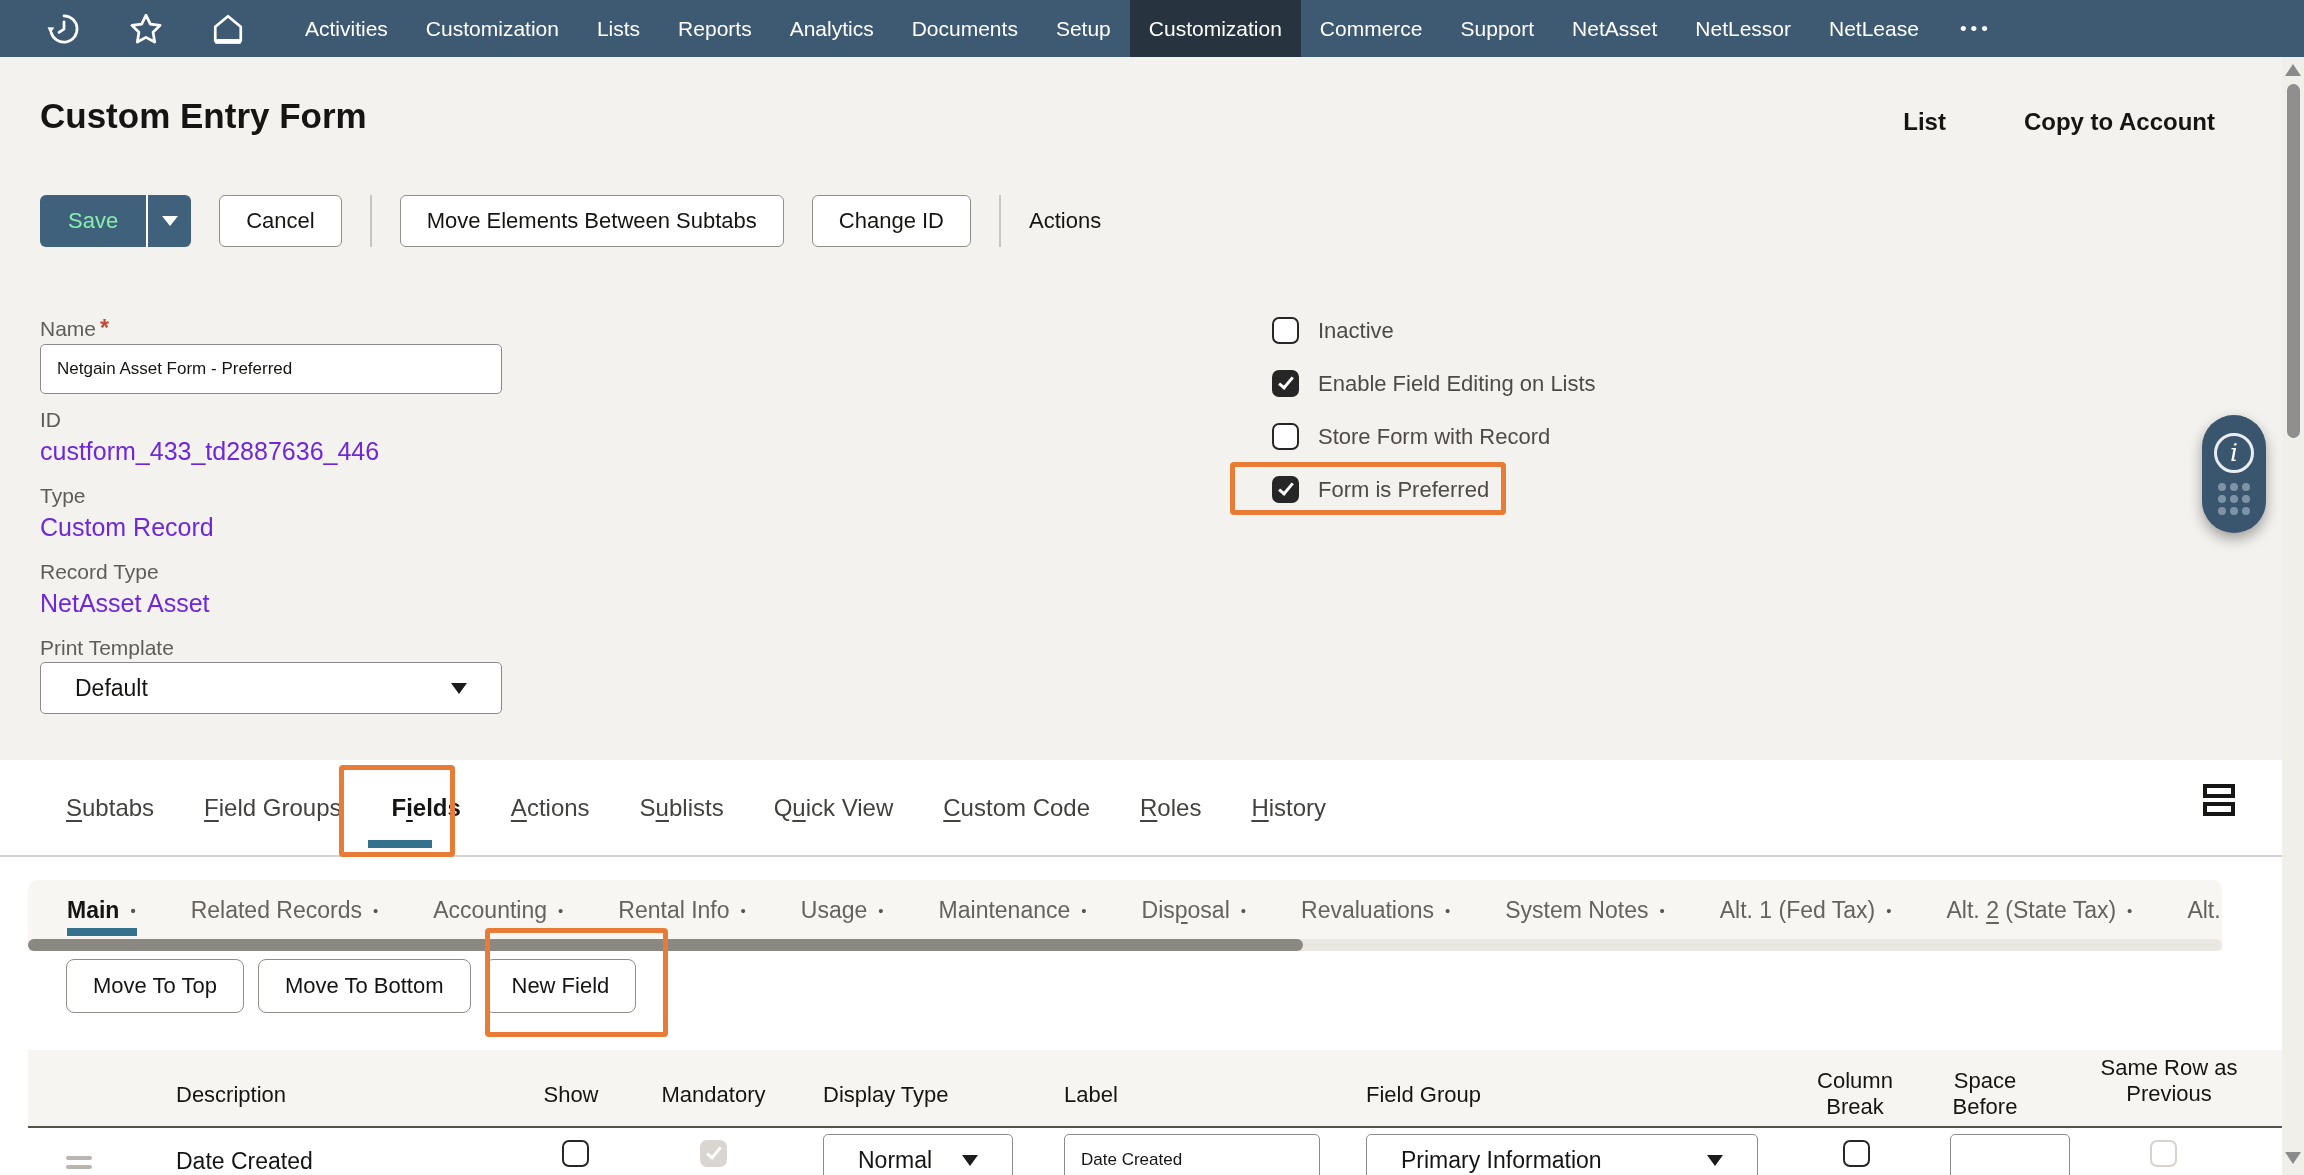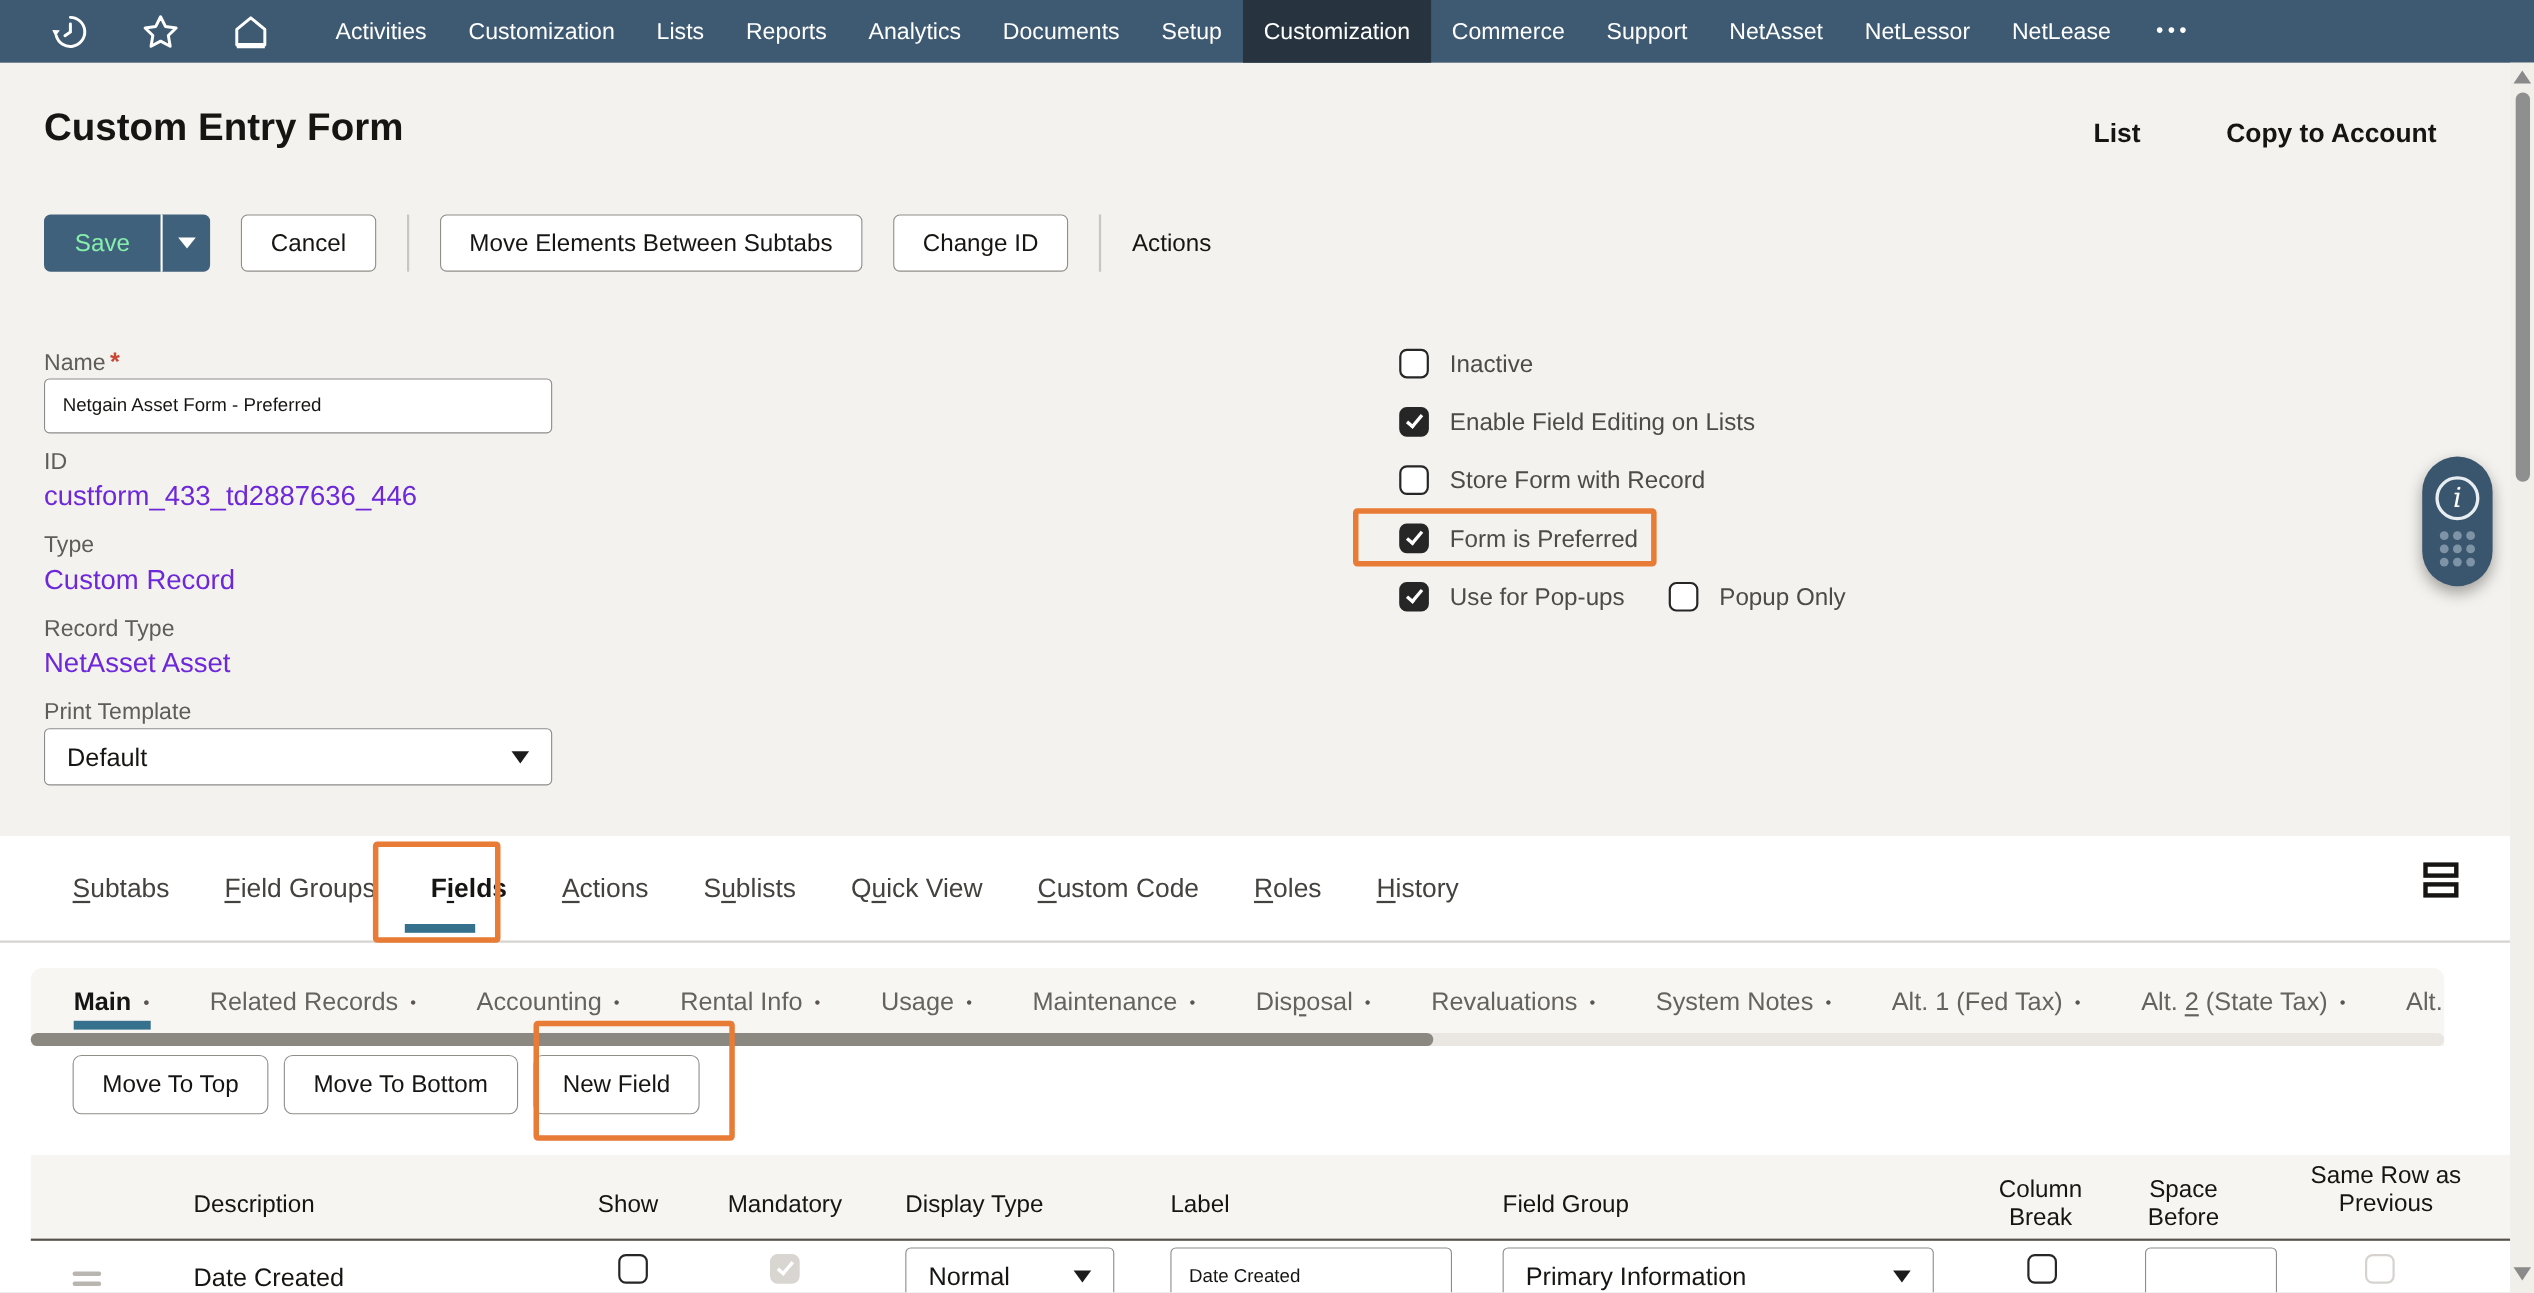--- a/index.html
+++ b/index.html
@@ -35,21 +35,21 @@
   .tb-sep{width:2px;height:52px;background:#C9C6C1;}
   .actions-label{font-size:22px;font-weight:500;color:#161513;cursor:pointer;}
 
   
   .flabel{font-size:21px;color:#5F5D58;}
   .req{color:#C74634;font-size:23px;font-weight:700;margin-left:4px;}
   .fvalue{font-size:25px;color:#6d28d9;}
   .text-input{border:1.5px solid #8C8C8C;border-radius:5px;background:#fff;font-size:17px;
               padding:0 16px;display:flex;align-items:center;color:#161513;}
   .select{border:1.5px solid #8C8C8C;border-radius:5px;background:#fff;font-size:23px;
-          padding:0 20px;display:flex;align-items:center;justify-content:space-between;color:#161513;cursor:pointer;}
+          padding:0 34px;display:flex;align-items:center;justify-content:space-between;color:#161513;cursor:pointer;}
   .sel-caret{width:0;height:0;border-left:8px solid transparent;border-right:8px solid transparent;border-top:11px solid #1b1b1b;}
 
   
   .cbrow{position:absolute;display:flex;align-items:center;height:27px;}
   .cb{width:27px;height:27px;border-radius:7px;background:#fff;border:2.5px solid #262626;flex:0 0 auto;
       display:flex;align-items:center;justify-content:center;cursor:pointer;}
   .cb.checked{background:#262626;border-color:#262626;}
   .cb .tick{width:8px;height:15px;border-right:3px solid #fff;border-bottom:3px solid #fff;
             transform:rotate(40deg);margin-bottom:4px;}
   .cb.disabled{border-color:#D6D3CF;cursor:default;}
@@ -210,28 +210,20 @@
   <div class="cbrow" style="left:1272px;top:423px;">
     <span class="cb"></span>
     <span class="cblabel">Store Form with Record</span>
   </div>
   <div class="cbrow" style="left:1272px;top:476px;">
     <span class="cb checked">
         <span class="tick"></span>
       </span>
     <span class="cblabel">Form is Preferred</span>
   </div>
-  <div class="cbrow" style="left:1272px;top:529px;">
-    <span class="cb checked">
-        <span class="tick"></span>
-      </span>
-    <span class="cblabel">Use for Pop-ups</span>
-    <span class="cb" style="margin-left:40px;"></span>
-    <span class="cblabel">Popup Only</span>
-  </div>
 
   <div class="white-main"></div>
 
   <div class="tabs">
     <span class="tab"><span></span><span class="ak">S</span><span>ubtabs</span></span>
     <span class="tab"><span></span><span class="ak">F</span><span>ield Groups</span></span>
     <span class="tab active"><span>F</span><span class="ak">i</span><span>elds</span></span>
     <span class="tab"><span></span><span class="ak">A</span><span>ctions</span></span>
     <span class="tab"><span>S</span><span class="ak">u</span><span>blists</span></span>
     <span class="tab"><span>Q</span><span class="ak">u</span><span>ick View</span></span>

